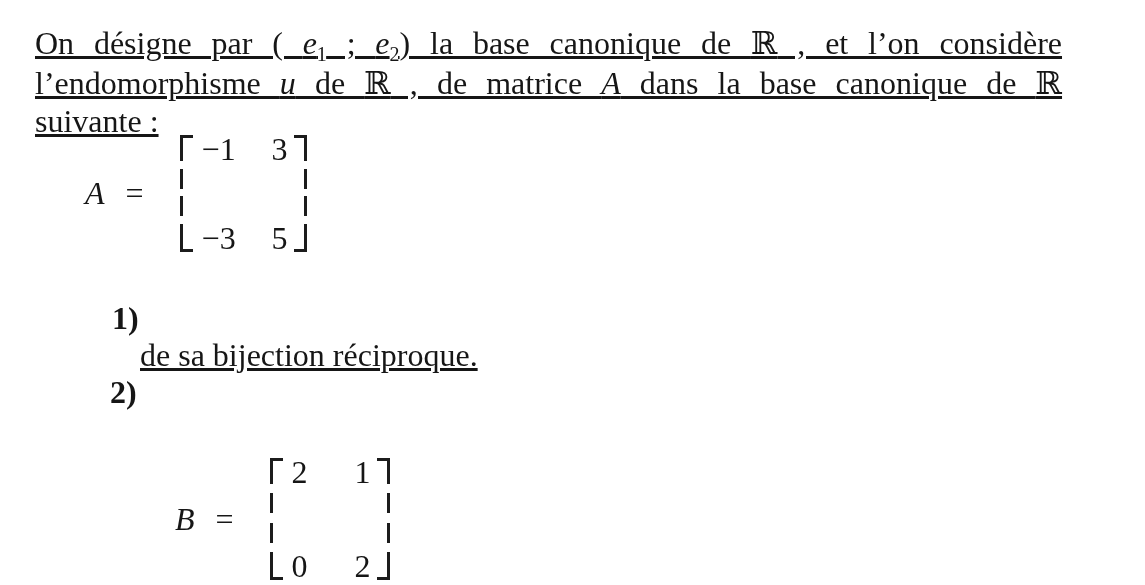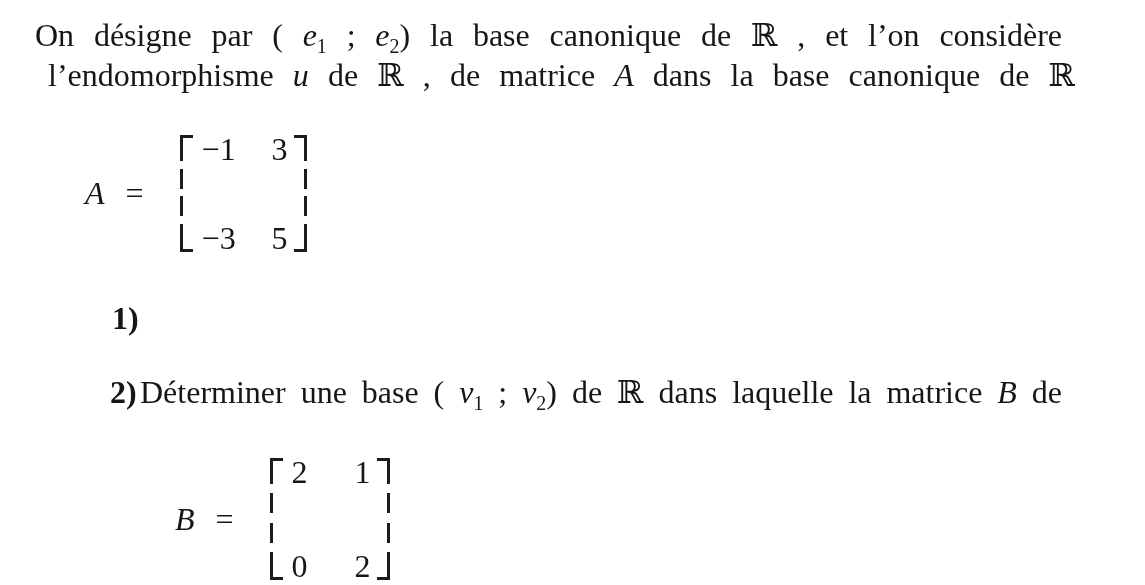--- a/index.html
+++ b/index.html
@@ -1,20 +1,20 @@
 <!DOCTYPE html>
 <html><head>
 <meta charset="utf-8">
 <style>
   html,body{margin:0;padding:0;background:#ffffff;}
   .page{
     position:relative;width:1145px;height:585px;overflow:hidden;background:#ffffff;
     font-family:"Liberation Serif","DejaVu Serif",serif;color:#161616;
   }
-  .line{position:absolute;font-size:32px;line-height:40px;white-space:pre;}
+  .line{position:absolute;font-size:32px;line-height:56px;white-space:pre;text-decoration:underline;}
   .just{white-space:normal;text-align:justify;text-align-last:justify;}
   .v{font-style:italic;}
   .sb{font-size:20px;vertical-align:-7px;}
   .bb{font-family:"DejaVu Serif","DejaVu Sans",serif;}
   .num{position:absolute;font-size:32px;line-height:40px;font-weight:bold;}
   .eq{position:absolute;display:flex;align-items:center;font-size:32px;}
   .mlabel{font-style:italic;}
   .meq{margin:0 36px 0 21px;}
   .matrix{display:flex;align-items:stretch;}
   .bracket{display:flex;flex-direction:column;justify-content:space-between;width:13px;box-sizing:border-box;flex:0 0 13px;}
@@ -31,22 +31,23 @@
   .m-body{display:flex;flex-direction:column;justify-content:space-between;box-sizing:border-box;padding:0 6px 0 9px;}
   .m-row{display:flex;justify-content:space-between;height:28px;line-height:28px;}
 </style>
 </head>
 <body>
 
 <div class="page">
 
   <div class="line just" style="left:35px;top:15px;width:1027px"><span>On désigne par ( </span><span class="v">e</span><span class="sb">1</span><span> ; </span><span class="v">e</span><span class="sb">2</span><span>) la base canonique de </span><span class="bb">ℝ</span><span> , et l’on considère</span></div>
 
-  <div class="line just" style="left:48px;top:55px;width:1027px"><span>l’endomorphisme </span><span class="v">u</span><span> de </span><span class="bb">ℝ</span><span> , de matrice </span><span class="v">A</span><span> dans la base canonique de </span><span class="bb">ℝ</span></div>
+  <div class="line just" style="left:35px;top:55px;width:1027px"><span>l’endomorphisme </span><span class="v">u</span><span> de </span><span class="bb">ℝ</span><span> , de matrice </span><span class="v">A</span><span> dans la base canonique de </span><span class="bb">ℝ</span></div>
 
+  <div class="line" style="left:35px;top:93px"><span>suivante :</span></div>
 
   <div class="eq" style="left:85px;top:135px">
     <span class="mlabel">A</span>
     <span class="meq">=</span>
     <span class="matrix" style="height:117px">
       <span class="bracket bl">
           <span class="seg t"></span>
           <span class="seg m"></span>
           <span class="seg m"></span>
           <span class="seg b"></span>
@@ -64,23 +65,23 @@
       <span class="bracket br">
           <span class="seg t"></span>
           <span class="seg m"></span>
           <span class="seg m"></span>
           <span class="seg b"></span>
         </span>
     </span>
   </div>
 
   <div class="num" style="left:112px;top:298px"><span>1)</span></div>
+  <div class="line" style="left:140px;top:327px"><span>de sa bijection réciproque.</span></div>
 
   <div class="num" style="left:110px;top:372px"><span>2)</span></div>
-  <div class="line just" style="left:140px;top:372px;width:922px"><span>Déterminer une base ( </span><span class="v">v</span><span class="sb">1</span><span> ; </span><span class="v">v</span><span class="sb">2</span><span>) de </span><span class="bb">ℝ</span><span>  dans laquelle la matrice </span><span class="v">B</span><span> de</span></div>
 
   <div class="eq" style="left:175px;top:458px">
     <span class="mlabel">B</span>
     <span class="meq">=</span>
     <span class="matrix" style="height:122px">
       <span class="bracket bl">
           <span class="seg t"></span>
           <span class="seg m"></span>
           <span class="seg m"></span>
           <span class="seg b"></span>

